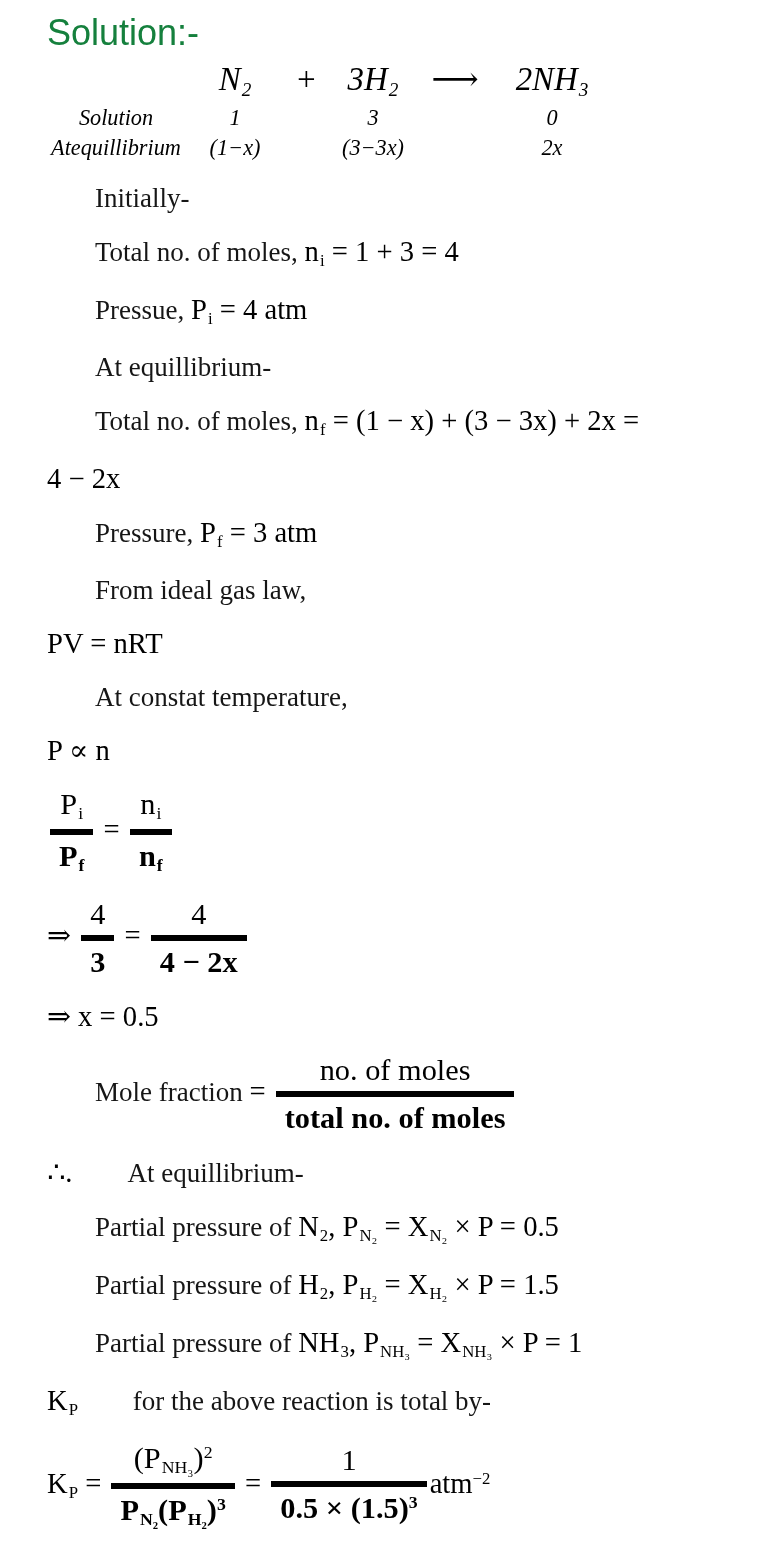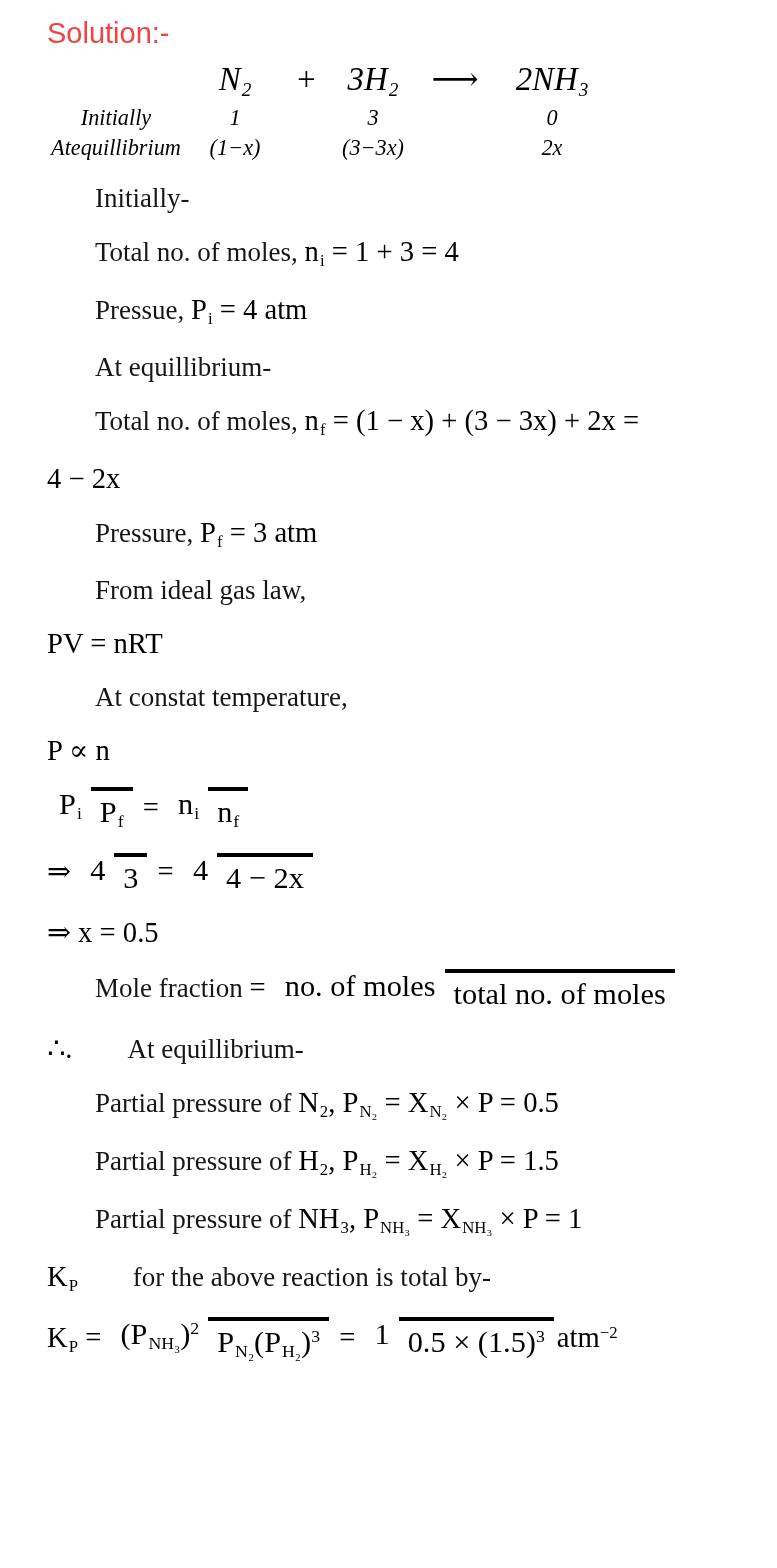--- a/index.html
+++ b/index.html
@@ -1,21 +1,21 @@
 <!DOCTYPE html>
 <html><head>
 <meta charset="utf-8">
 <style>
   html,body{margin:0;padding:0;}
   body{
     width:777px;min-height:1568px;background:#ffffff;color:#0d0d0d;
     font-family:"Liberation Sans","DejaVu Sans",sans-serif;
   }
   .doc{padding:14px 26px 8px 47px;}
-  .title{font-size:29px;line-height:38px;margin-bottom:8px;color:#ef4444;}
+  .title{font-size:36px;line-height:38px;margin-bottom:8px;color:#15803d;}
   
   .reaction{
     display:grid;
     grid-template-columns:138px 100px 42px 92px 72px 122px;
     margin:2px 0 18px 0;
     font-family:"Liberation Serif","DejaVu Serif","DejaVu Sans",serif;
     color:#000;
     font-style:italic;
   }
   .rcell{text-align:center;}
@@ -25,41 +25,41 @@
   .line{
     font-size:27px;line-height:34px;margin-bottom:19px;white-space:nowrap;
     color:#161616;
   }
   .line.has-frac{margin-top:8px;margin-bottom:20px;}
   .sg.t{font-family:Liberation Serif, serif;margin-left:48px;}
   .sg.m{font-family:"Liberation Serif","DejaVu Serif","DejaVu Sans",serif;font-size:1.06em;color:#000;}
   .sg.sub{font-size:0.62em;position:relative;top:0.3em;padding-left:1px;}
   .sg.sup{font-size:0.62em;position:relative;top:-0.55em;}
   .frac{
-    display:inline-flex;
+    display:inline-flex;flex-direction:column;align-items:center;
     vertical-align:middle;margin:0 3px;
     font-family:"Liberation Serif","DejaVu Serif","DejaVu Sans",serif;
     font-size:1.06em;color:#000;white-space:nowrap;
   }
   .fnum{display:block;padding:0 9px 4px;}
-  .fden{display:block;border-top:4px solid #000000;padding:4px 9px 0;}
+  .fden{display:block;border-top:6px solid #000000;padding:4px 9px 0;font-weight:bold;}
 </style>
 </head>
 <body>
 
 <div class="doc">
   <div class="title">Solution:-</div>
   <div class="reaction">
       <div class="rcell eq"></div>
       <div class="rcell eq"><span class="sg m">N</span><span class="sg m sub">2</span></div>
       <div class="rcell eq"><span class="sg m">+</span></div>
       <div class="rcell eq"><span class="sg m">3H</span><span class="sg m sub">2</span></div>
       <div class="rcell eq"><span class="sg m">⟶</span></div>
       <div class="rcell eq"><span class="sg m">2NH</span><span class="sg m sub">3</span></div>
-      <div class="rcell small"><span class="sg m">Initially</span></div>
+      <div class="rcell small"><span class="sg m">Solution</span></div>
       <div class="rcell small"><span class="sg m">1</span></div>
       <div class="rcell small"></div>
       <div class="rcell small"><span class="sg m">3</span></div>
       <div class="rcell small"></div>
       <div class="rcell small"><span class="sg m">0</span></div>
       <div class="rcell small"><span class="sg m">Atequillibrium</span></div>
       <div class="rcell small"><span class="sg m">(1−x)</span></div>
       <div class="rcell small"></div>
       <div class="rcell small"><span class="sg m">(3−3x)</span></div>
       <div class="rcell small"></div>

